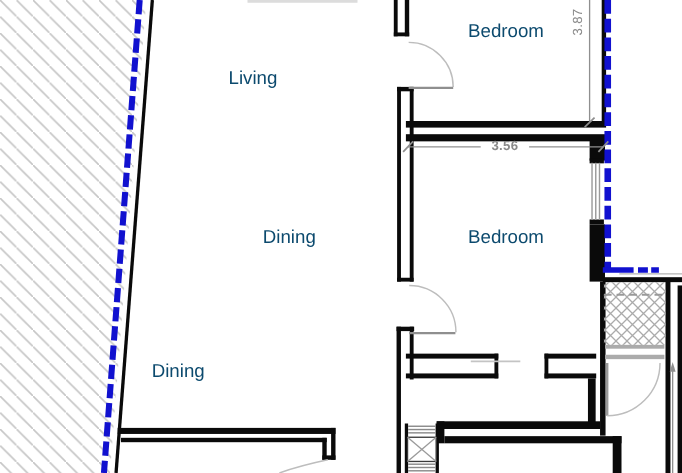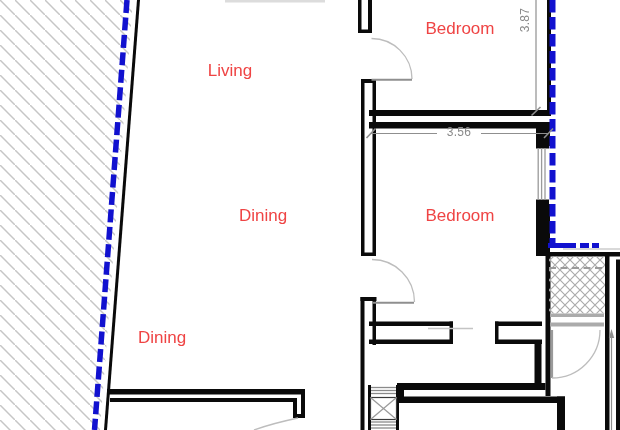--- a/index.html
+++ b/index.html
@@ -2,21 +2,21 @@
 <html><head>
 <meta charset="utf-8">
 <style>
   html,body{margin:0;padding:0;background:#ffffff;}
   #canvas{
     position:relative;width:620px;height:430px;overflow:hidden;
     background:#ffffff;font-family:"Liberation Sans", sans-serif;
   }
   #plan-svg{position:absolute;left:0;top:0;}
   .room-label{
-    position:absolute;color:#ef4444;font-size:17px;line-height:17px;
+    position:absolute;color:#0c4a6e;font-size:17px;line-height:17px;
     text-align:center;white-space:nowrap;
   }
   .dim-label{
     position:absolute;color:#8a8a8a;font-size:12px;line-height:13px;
     text-align:center;white-space:nowrap;letter-spacing:.3px;
   }
   .dim-rot{transform:rotate(-90deg);transform-origin:center center;}
 </style>
 </head>
 <body>
@@ -144,16 +144,16 @@
       <line x1="611.5" y1="336" x2="611.5" y2="430" stroke-width="1.2"></line>
     </g>
   </svg>
 
   <div class="room-label" style="left:190px;top:62px;width:80px;">Living</div>
   <div class="room-label" style="left:223px;top:207px;width:80px;">Dining</div>
   <div class="room-label" style="left:122px;top:329px;width:80px;">Dining</div>
   <div class="room-label" style="left:410px;top:20px;width:100px;">Bedroom</div>
   <div class="room-label" style="left:410px;top:207px;width:100px;">Bedroom</div>
 
-  <div class="dim-label" style="left:439px;top:126px;width:40px;">3.56</div>
+  <div class="dim-label" style="left:439px;top:126px;width:40px;font-weight:bold;">3.56</div>
   <div class="dim-label dim-rot" style="left:506px;top:13px;width:40px;height:14px;">3.87</div>
 
 </div>
 
 </body></html>

